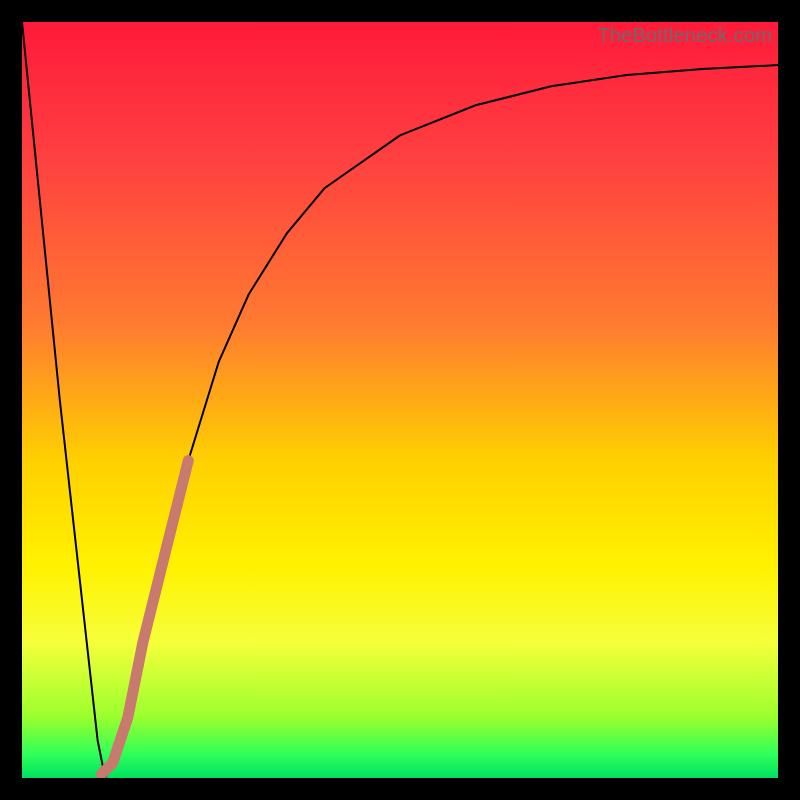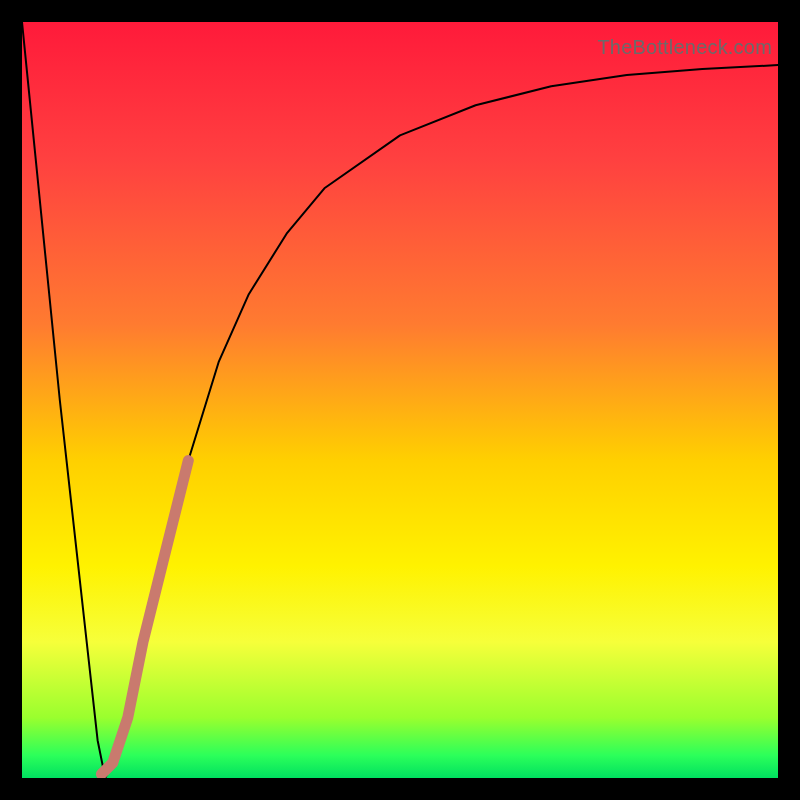--- a/index.html
+++ b/index.html
@@ -34,21 +34,21 @@
       #ffd000 58%,
       #fff200 72%,
       #f6ff3a 82%,
       #9aff2e 92%,
       #2cff5a 97%,
       #00e060 100%
     );
   }
   .watermark {
     position: absolute;
-    top: 14px;
+    top: 2px;
     right: 6px;
     color: #6b6b6b;
     font-size: 20px;
     font-weight: 500;
     letter-spacing: 0.2px;
     user-select: none;
   }
   svg.curves {
     position: absolute;
     left: 0;

